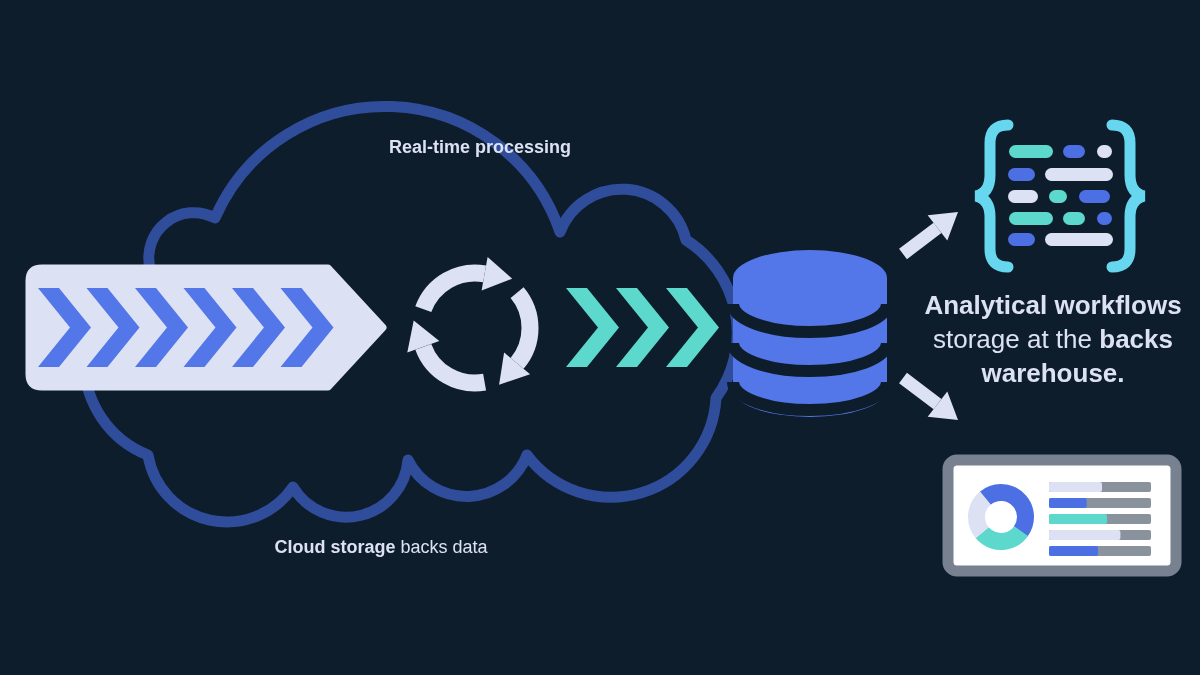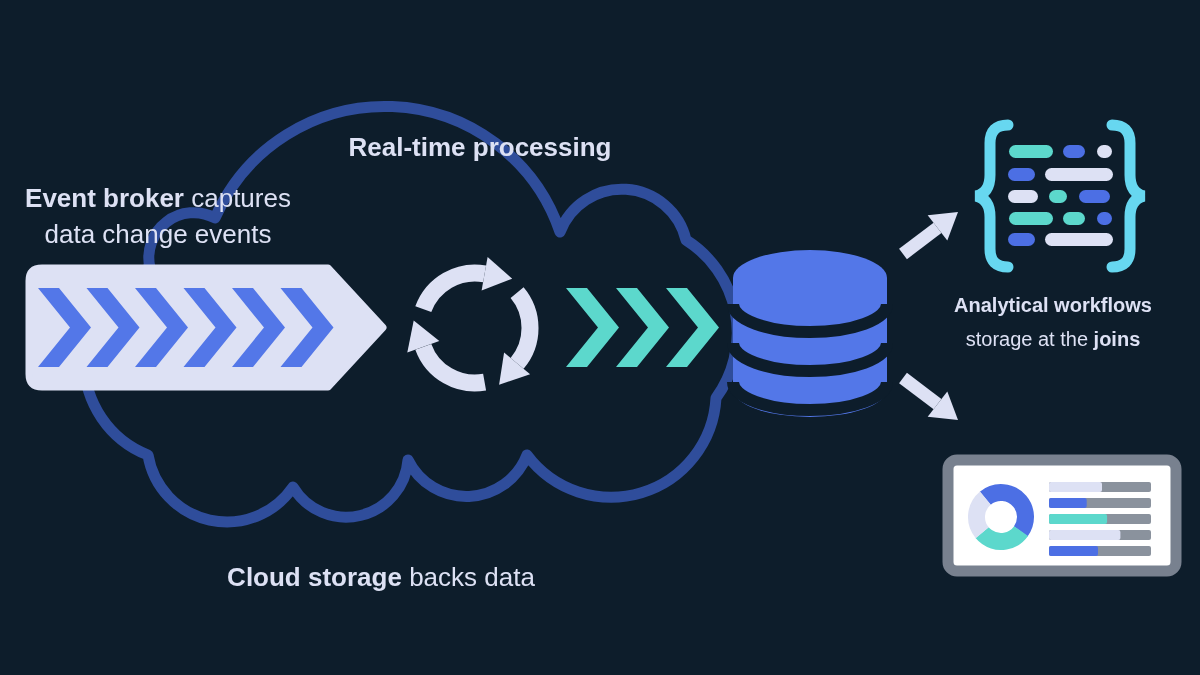--- a/index.html
+++ b/index.html
@@ -5,27 +5,27 @@
   :root{
     --c-bg:#0d1d2b; --c-lavender:#dde1f4; --c-blue:#5377e8; --c-blueDeep:#4c6fe4;
     --c-teal:#5cd8cc; --c-cyan:#67d7f0; --c-cloud:#2f4d9b; --c-frameGray:#78818f;
     --c-trackGray:#8a929d; --c-white:#ffffff;
   }
   html,body{margin:0;padding:0;}
   body{background:var(--c-bg);}
   .canvas{position:relative;width:1200px;height:675px;background:var(--c-bg);overflow:hidden;
           font-family:"Liberation Sans","DejaVu Sans",sans-serif;}
   .scene{position:absolute;left:0;top:0;}
-  .label{position:absolute;color:var(--c-lavender);font-size:26px;line-height:35px;
+  .label{position:absolute;color:var(--c-lavender);font-size:18px;line-height:35px;
          text-align:center;font-weight:400;}
   .label b{font-weight:700;}
   .lbl-broker{left:8px;top:180px;width:300px;line-height:36px;}
   .lbl-processing{left:325px;top:130px;width:310px;}
-  .lbl-warehouse{left:920px;top:288px;width:266px;font-size:20px;line-height:34px;}
-  .lbl-storage{left:196px;top:560px;width:370px;}
+  .lbl-warehouse{left:920px;top:288px;width:266px;font-size:26px;line-height:34px;}
+  .lbl-storage{left:196px;top:530px;width:370px;}
 </style>
 </head>
 <body>
 
 <div class="canvas">
 
   <svg class="scene" width="1200" height="675" viewBox="0 0 1200 675">
 
     <path d="M148 455 A100 100 0 0 1 150 268 A45 45 0 0 1 215 218 A185 185 0 0 1 560 232
          A66 66 0 0 1 686 240 A110 110 0 0 1 716 398 A105 105 0 0 1 527 455
@@ -109,31 +109,28 @@
           <rect x="1049" y="514" width="102" height="10" rx="2" fill="var(--c-trackGray)"></rect>
           <rect x="1049" y="514" width="58.1" height="10" rx="2" fill="var(--c-teal)"></rect>
           <rect x="1049" y="530" width="102" height="10" rx="2" fill="var(--c-trackGray)"></rect>
           <rect x="1049" y="530" width="71.4" height="10" rx="2" fill="var(--c-lavender)"></rect>
           <rect x="1049" y="546" width="102" height="10" rx="2" fill="var(--c-trackGray)"></rect>
           <rect x="1049" y="546" width="49.0" height="10" rx="2" fill="var(--c-blueDeep)"></rect>
         </g>
     </g>
   </svg>
 
-  <div class="label lbl-broker">
-    <b>Event broker</b><span> captures</span><br>
-    <span>data change events</span>
-  </div>
 
   <div class="label lbl-processing">
     <b>Real-time processing</b><br>
     <br>
   </div>
 
   <div class="label lbl-warehouse">
     <b>Analytical workflows</b><br>
-    <span>storage at the </span><b>joins</b><br>
+    <span>storage at the </span><b>backs</b><br>
+    <b>warehouse.</b>
   </div>
 
   <div class="label lbl-storage">
     <b>Cloud storage</b><span> backs data</span>
   </div>
 </div>
 
 </body></html>

